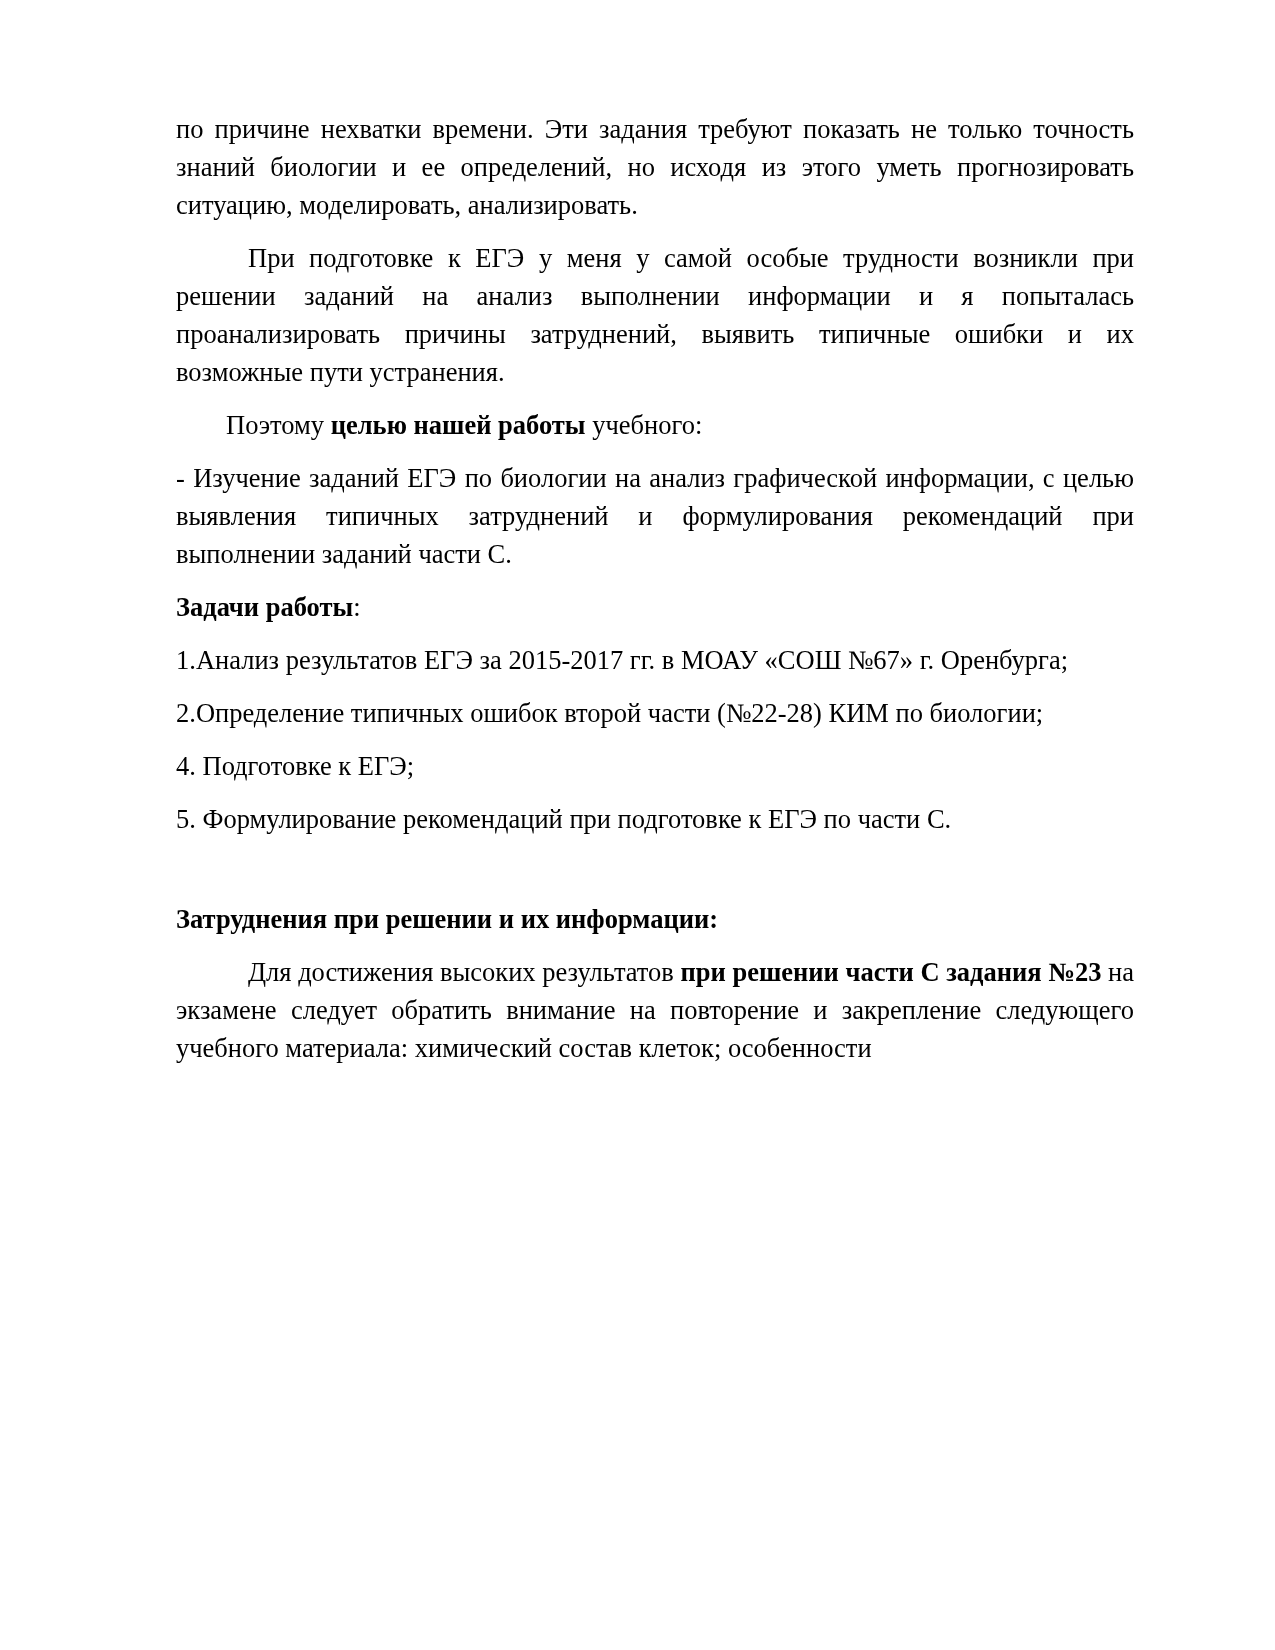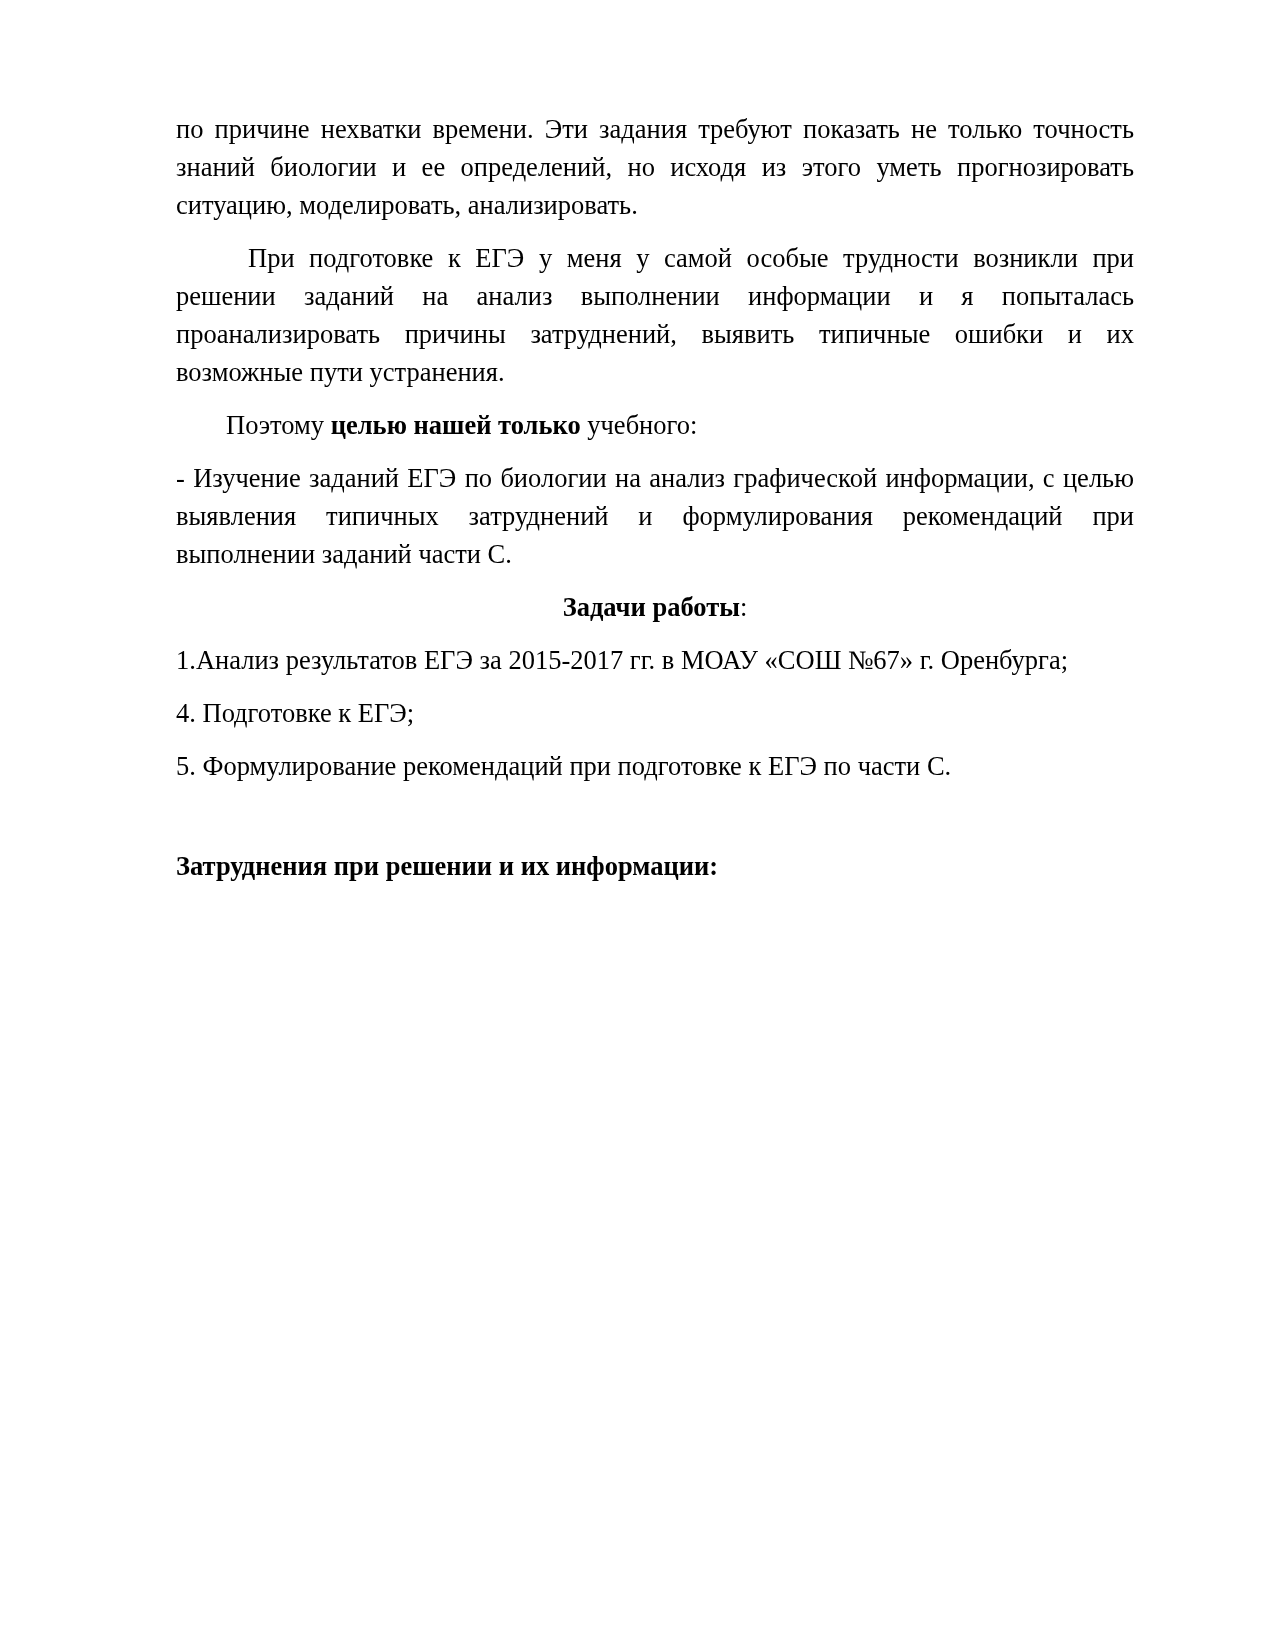--- a/index.html
+++ b/index.html
@@ -2,31 +2,33 @@
 <html><head>
 <meta charset="utf-8">
 <style>
   html, body { margin: 0; padding: 0; background: #ffffff; }
   body { width: 1275px; height: 1650px; position: relative; overflow: hidden;
     font-family: "Liberation Serif", serif; color: #000; font-size: 26.5px; }
   .page { position: absolute; left: 176px; top: 110px; width: 958px; }
   p { margin: 0; line-height: 38px; text-align: justify; }
   .ind1 { text-indent: 72px; }
   .ind2 { text-indent: 50px; }
-  .center { text-align: center; }
+  .center { text-align: left; }
   .gap { margin-top: 15px; }
   .gap-lg { margin-top: 62px; }
   b { font-weight: bold; }
 </style>
 </head>
 <body>
 
 <div class="page">
   <p>по причине нехватки времени.  Эти задания требуют показать не только точность знаний биологии и ее определений, но исходя из этого уметь прогнозировать ситуацию, моделировать, анализировать.</p>
   <p class="ind1 gap">При подготовке к ЕГЭ у меня у самой  особые трудности возникли при решении заданий на анализ выполнении информации и я попыталась проанализировать причины затруднений, выявить типичные ошибки и их возможные пути устранения.</p>
-  <p class="ind2 gap"><span>Поэтому </span><b>целью нашей только</b><span> учебного:</span></p>
+  <p class="ind2 gap"><span>Поэтому </span><b>целью нашей работы</b><span> учебного:</span></p>
   <p class="gap">- Изучение заданий ЕГЭ по биологии на анализ графической информации, с целью выявления типичных затруднений и формулирования рекомендаций при выполнении заданий части С.</p>
   <p class="center gap"><b>Задачи работы</b><span>:</span></p>
   <p class="gap">1.Анализ результатов ЕГЭ за 2015-2017 гг. в МОАУ «СОШ №67» г. Оренбурга;</p>
+  <p class="gap">2.Определение типичных ошибок второй части (№22-28) КИМ по биологии;</p>
   <p class="gap">4. Подготовке к ЕГЭ;</p>
   <p class="gap">5. Формулирование рекомендаций при подготовке к ЕГЭ по части С.</p>
   <p class="gap-lg"><b>Затруднения при решении и их информации:</b></p>
+  <p class="ind1 gap"><span>Для достижения высоких результатов </span><b>при решении части С задания №23</b><span> на экзамене следует обратить внимание на повторение и закрепление следующего учебного материала: химический состав клеток; особенности</span></p>
 </div>
 
 </body></html>

